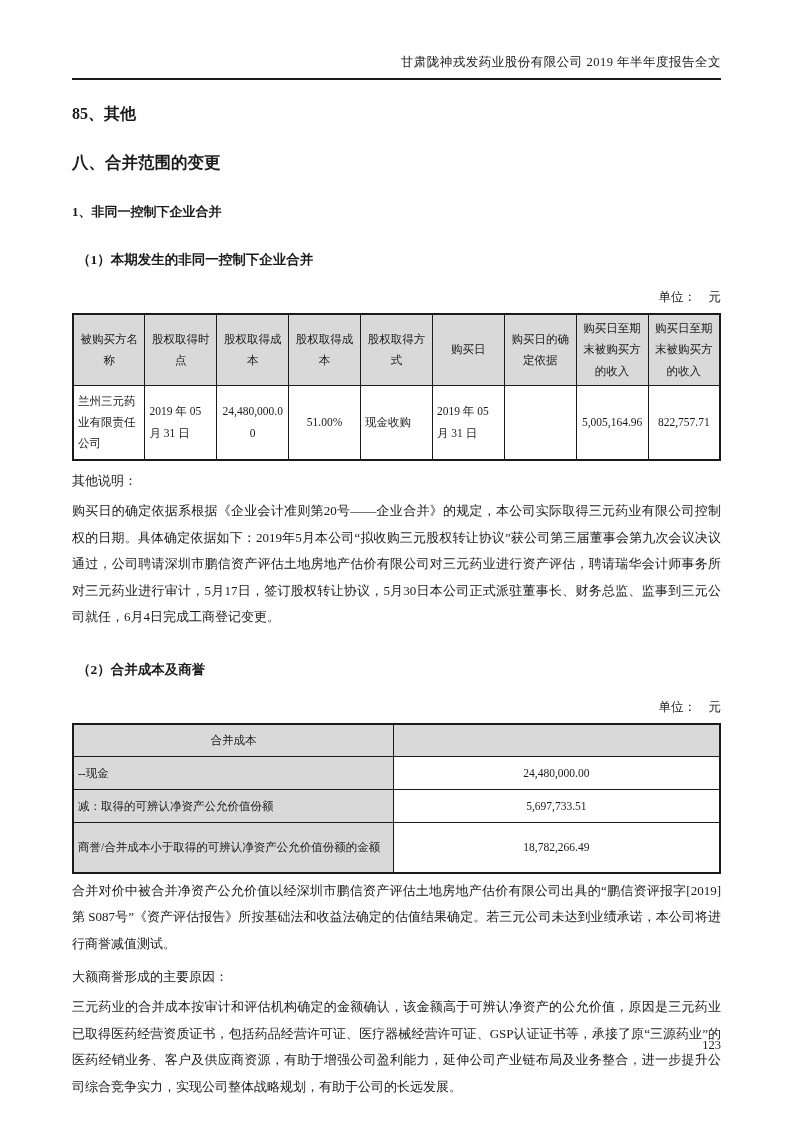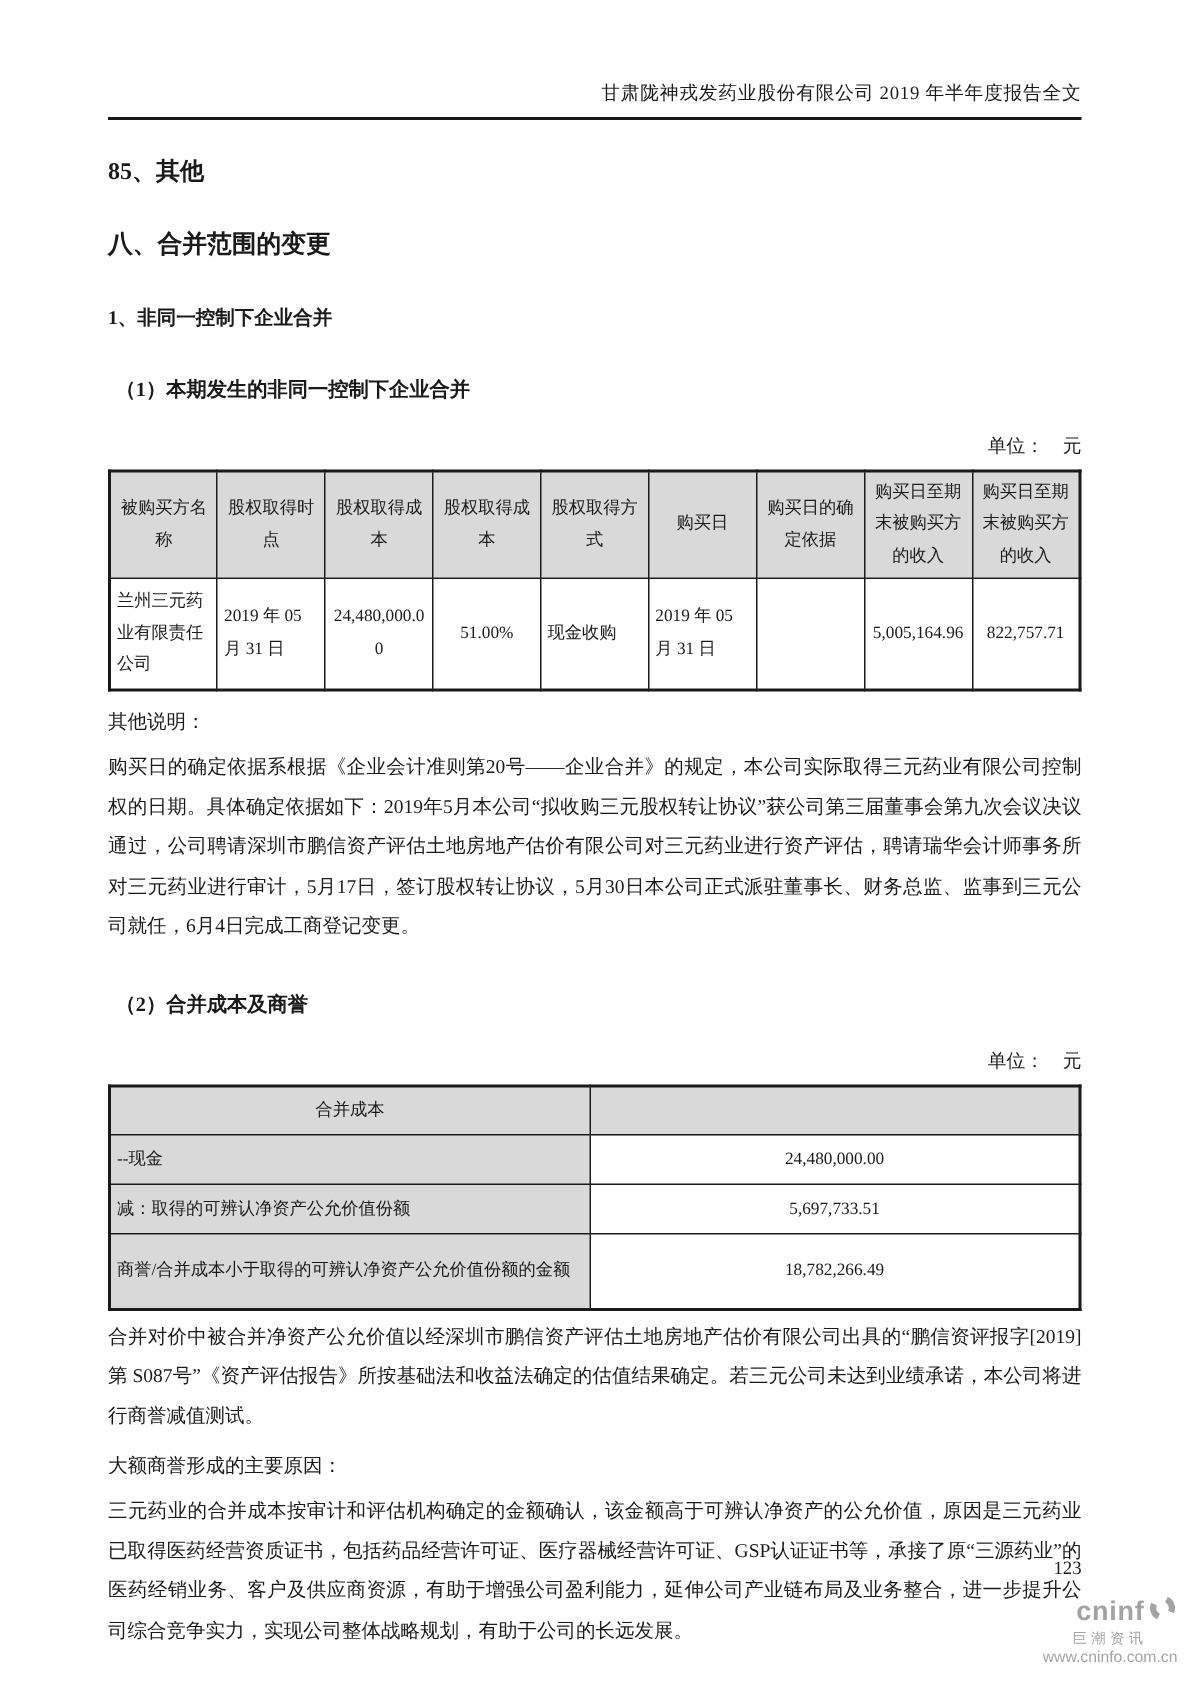--- a/index.html
+++ b/index.html
@@ -175,28 +175,13 @@
 
     <div class="para">合并对价中被合并净资产公允价值以经深圳市鹏信资产评估土地房地产估价有限公司出具的“鹏信资评报字[2019]第 S087号”《资产评估报告》所按基础法和收益法确定的估值结果确定。若三元公司未达到业绩承诺，本公司将进行商誉减值测试。</div>
 
     <div class="note-label">大额商誉形成的主要原因：</div>
     <div class="para">三元药业的合并成本按审计和评估机构确定的金额确认，该金额高于可辨认净资产的公允价值，原因是三元药业已取得医药经营资质证书，包括药品经营许可证、医疗器械经营许可证、GSP认证证书等，承接了原“三源药业”的医药经销业务、客户及供应商资源，有助于增强公司盈利能力，延伸公司产业链布局及业务整合，进一步提升公司综合竞争实力，实现公司整体战略规划，有助于公司的长远发展。</div>
 
   </div>
 
   <div class="page-number">123</div>
 
-  <div class="footer-logo">
-    <div class="logo-row">
-      <span class="logo-word">cninf</span>
-      <span>
-        <svg width="20" height="20" viewBox="0 0 24 24">
-          <g fill="#a3a3a3">
-            <path d="M12 2 a10 10 0 0 1 10 10 l-5 0 a5 5 0 0 0 -5 -5 z" transform="rotate(25 12 12)"></path>
-            <path d="M12 22 a10 10 0 0 1 -10 -10 l5 0 a5 5 0 0 0 5 5 z" transform="rotate(25 12 12)"></path>
-          </g>
-        </svg>
-      </span>
-    </div>
-    <div class="logo-sub">巨潮资讯</div>
-    <div class="logo-url">www.cninfo.com.cn</div>
-  </div>
 </div>
 
 </body></html>

